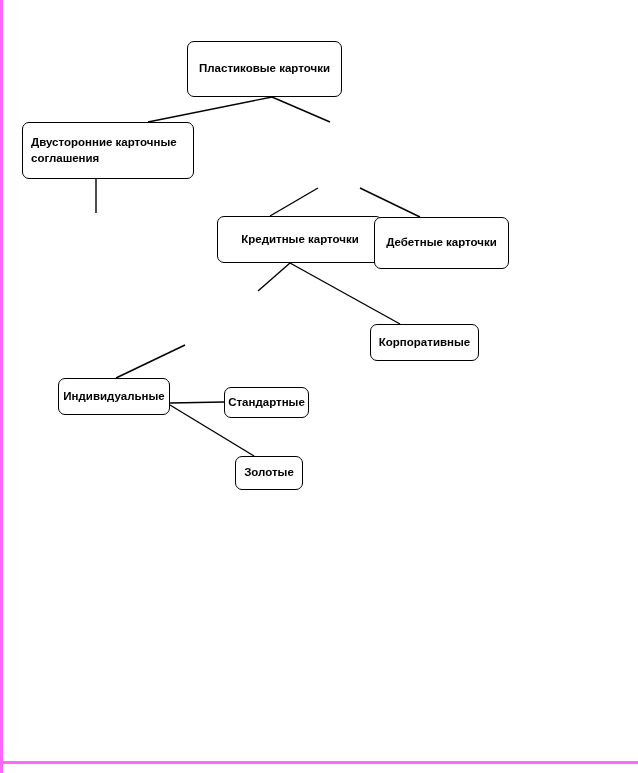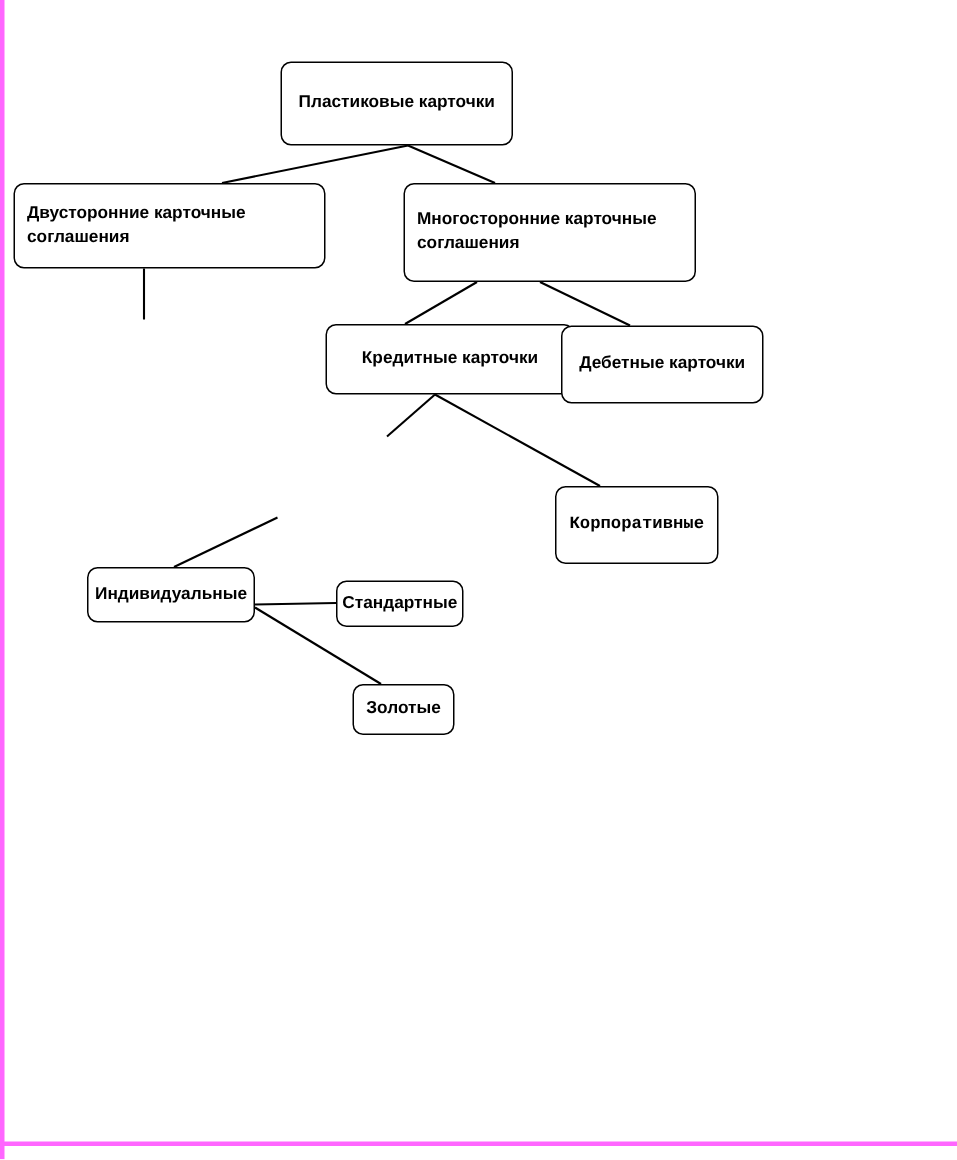--- a/index.html
+++ b/index.html
@@ -82,39 +82,36 @@
       <line x1="185" y1="345" x2="116" y2="378"></line>
       <line x1="170" y1="403" x2="224" y2="402"></line>
       <line x1="170" y1="405" x2="254" y2="456"></line>
     </g>
   </svg>
 
   <div class="node center" style="left:187px; top:41px; width:155px; height:56px;">
     <span>Пластиковые карточки</span>
   </div>
 
-  <div class="node left" style="left:9px; top:122px; width:208px; height:57px;">
+  <div class="node left" style="left:22px; top:122px; width:172px; height:57px;">
     <span>Двусторонние карточные соглашения</span>
   </div>
 
-  <div class="node left" style="left:269px; top:122px; width:195px; height:66px;">
-    <span>Многосторонние карточные соглашения</span>
-  </div>
 
 
   <div class="node center" style="left:217px; top:216px; width:166px; height:47px;">
     <span>Кредитные карточки</span>
   </div>
 
   <div class="node center" style="left:374px; top:217px; width:135px; height:52px;">
     <span>Дебетные карточки</span>
   </div>
 
 
-  <div class="node center" style="left:370px; top:324px; width:109px; height:52px;font-family:Liberation Mono, monospace;">
+  <div class="node center" style="left:370px; top:324px; width:109px; height:37px;">
     <span>Корпоративные</span>
   </div>
 
   <div class="node center" style="left:58px; top:378px; width:112px; height:37px;">
     <span>Индивидуальные</span>
   </div>
 
   <div class="node center" style="left:224px; top:387px; width:85px; height:31px;">
     <span>Стандартные</span>
   </div>

